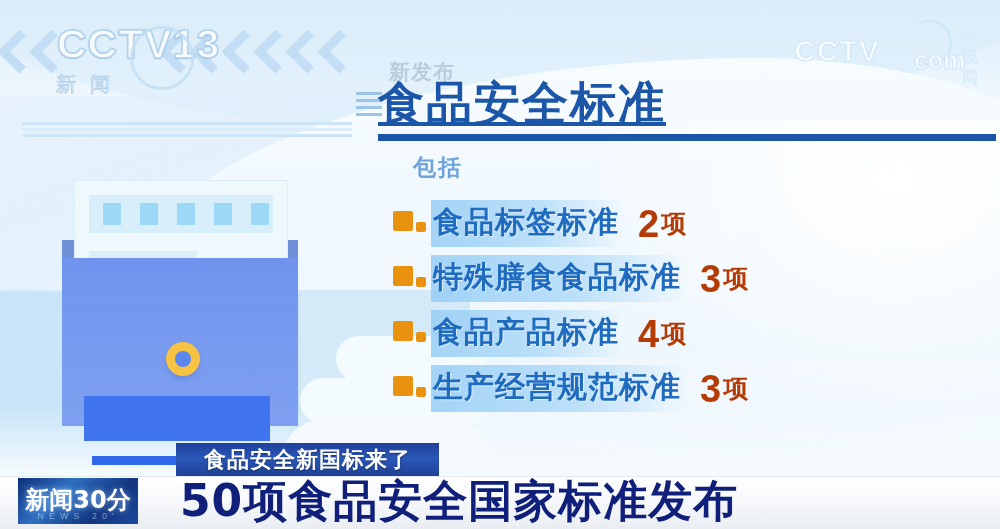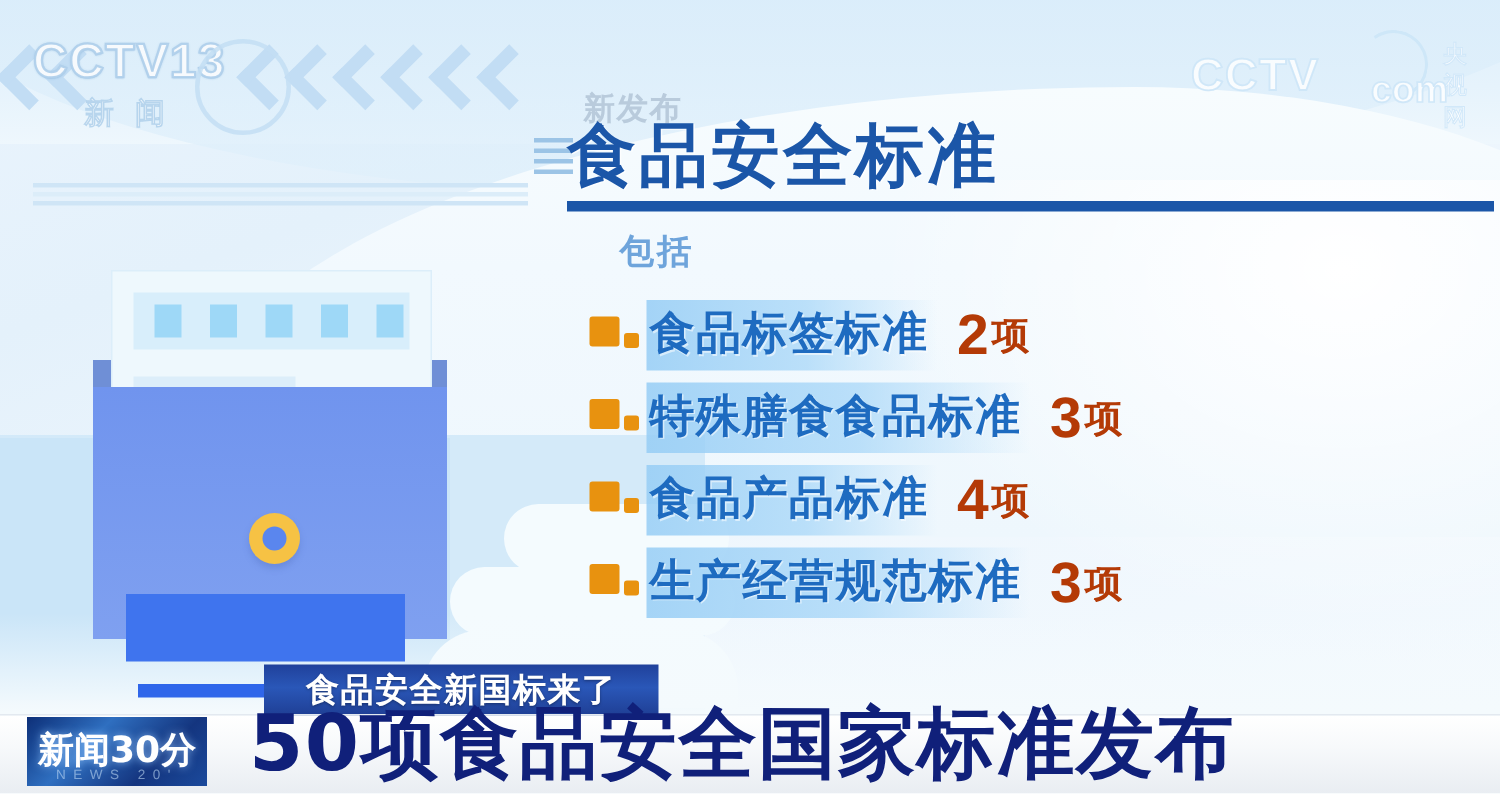--- a/index.html
+++ b/index.html
@@ -57,24 +57,24 @@
   .chev::before{
     content:"";position:absolute;left:4px;top:4px;width:22px;height:22px;
     border-left:9px solid #c2ddf4;border-bottom:9px solid #c2ddf4;
     transform:rotate(45deg);
   }
   .chevrons.left2{left:0px;top:32px;}
 
   
   .cctv-logo{position:absolute;left:22px;top:24px;width:230px;height:72px;}
   .cctv-text{
-    font-size:32px;font-weight:700;letter-spacing:1px;color:rgba(255,255,255,.92);
+    font-size:41px;font-weight:700;letter-spacing:1px;color:rgba(255,255,255,.92);
     text-shadow:0 0 2px rgba(150,190,225,.9),0 1px 1px rgba(120,170,215,.7);
     -webkit-text-stroke:1.5px rgba(176,208,235,.95);
-    font-family:"Liberation Sans",sans-serif;line-height:1;
+    font-family:"Liberation Sans",sans-serif;line-height:1;margin-left:35px;
   }
   .cctv-sub{
     margin-top:6px;margin-left:34px;font-size:20px;letter-spacing:14px;
     color:rgba(255,255,255,.9);-webkit-text-stroke:1px rgba(176,208,235,.9);
     font-family:"DejaVu Sans",sans-serif;
   }
   .cctv-ring{
     position:absolute;left:108px;top:2px;width:58px;height:58px;border-radius:50%;
     border:3px solid rgba(195,222,243,.85);
   }
@@ -109,20 +109,21 @@
   .title-stripes{position:absolute;left:356px;top:92px;width:26px;}
   .title-stripes div{height:3px;background:#9cc4e6;margin-bottom:4px;}
   .kicker{
     position:absolute;left:389px;top:58px;font-size:21px;font-weight:700;color:#b9cbdc;
     font-family:"DejaVu Sans",sans-serif;letter-spacing:1px;
   }
   .main-title{
     position:absolute;left:378px;top:80px;font-size:46px;font-weight:700;color:#1b56a8;
     font-family:"DejaVu Sans",sans-serif;letter-spacing:2px;line-height:1;
     text-shadow:1px 1px 0 rgba(255,255,255,.8);
+    text-decoration:underline;
   }
   .title-rule{
     position:absolute;left:378px;top:134px;width:618px;height:7px;background:#1b56a8;
   }
 
   .includes{
     position:absolute;left:413px;top:152px;font-size:23px;font-weight:700;color:#6ea4db;
     font-family:"DejaVu Sans",sans-serif;letter-spacing:2px;
   }
 
@@ -182,21 +183,21 @@
   .lt-tag span{
     color:#fff;font-size:22px;font-weight:700;font-family:"DejaVu Sans",sans-serif;
     letter-spacing:1px;text-shadow:0 1px 2px rgba(0,0,0,.35);
   }
   .lt-bar{
     position:absolute;left:0;bottom:0;width:1000px;height:52px;
     background:linear-gradient(180deg,#ffffff 0%,#f7f9fb 40%,#e9edf2 100%);
     border-top:1px solid #e3e9f0;
   }
   .lt-headline{
-    position:absolute;left:166px;bottom:4px;font-size:52px;font-weight:700;color:#10207a;
+    position:absolute;left:180px;bottom:4px;font-size:44px;font-weight:700;color:#10207a;
     font-family:"DejaVu Sans",sans-serif;letter-spacing:1px;line-height:1.1;text-align:right;
   }
   .prog-logo{
     position:absolute;left:18px;bottom:5px;width:120px;height:46px;
     background:linear-gradient(135deg,#0d2f78 0%,#2f6fc0 35%,#14357f 70%,#1b4a9c 100%);
     overflow:hidden;
   }
   .prog-logo .pl-main{
     position:absolute;left:50%;top:6px;transform:translateX(-50%);
     color:#fff;font-size:24px;font-weight:700;font-family:"DejaVu Sans",sans-serif;

